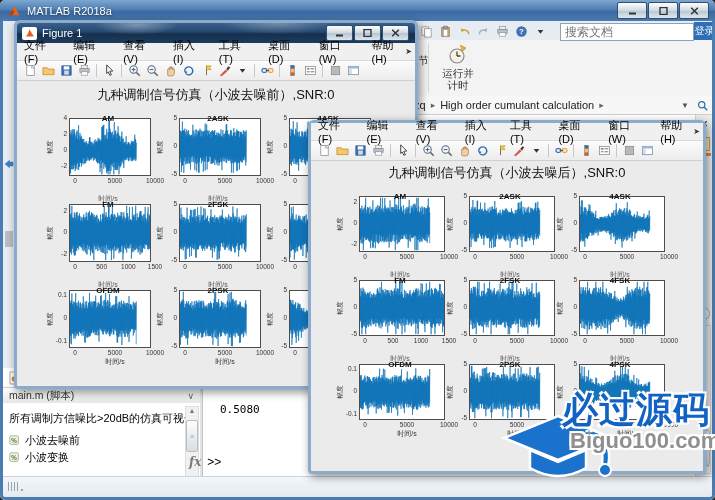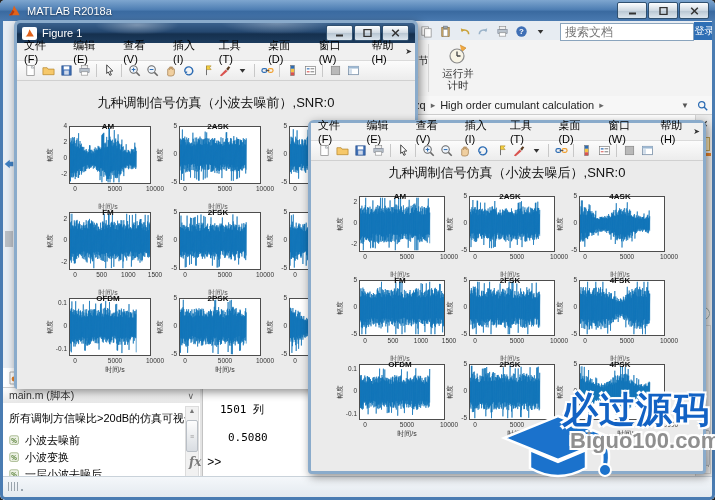--- a/index.html
+++ b/index.html
@@ -301,39 +301,30 @@
           </div>
           <div class="cf-item">
             <span class="ic">
               <svg width="11" height="11" viewBox="0 0 14 14">
                 <rect x="1" y="1" width="11" height="11" rx="2" fill="#eef2e6" stroke="#8da56e" stroke-width=".9"></rect>
                 <text x="6.5" y="9.8" font-size="8" fill="#4f7a2e" text-anchor="middle" font-weight="bold">%</text>
               </svg>
             </span>
             <span>小波变换</span>
           </div>
-          <div class="cf-item">
-            <span class="ic">
-              <svg width="11" height="11" viewBox="0 0 14 14">
-                <rect x="1" y="1" width="11" height="11" rx="2" fill="#eef2e6" stroke="#8da56e" stroke-width=".9"></rect>
-                <text x="6.5" y="9.8" font-size="8" fill="#4f7a2e" text-anchor="middle" font-weight="bold">%</text>
-              </svg>
-            </span>
-            <span>一层小波去噪后</span>
-          </div>
         </div>
     </div>
     <div class="cf-scroll">
       <span>▲</span>
       <span class="thumb">≡</span>
       <span style="margin-top:auto">▾</span>
     </div>
   </div>
 
-  <div class="cw-lines" id="cw-lines"><div class="cw-line">-1.6776   -1.6246</div><div class="cw-line">1501 列</div><div class="cw-line">0.5080</div></div>
+  <div class="cw-lines" id="cw-lines"><div class="cw-line">-1.6776   -1.6246</div><div class="cw-line">0.5080</div></div>
   <div class="cw-prompt">
     <span class="fx">fx</span>
     <span>&gt;&gt;</span>
   </div>
 
   <div class="statusbar">
     <span class="grip">
         <i></i>
         <i></i>
         <i></i>
@@ -502,21 +493,21 @@
             </svg>
           </span>
           <span class="tb-icon">
             <svg width="13" height="13" viewBox="0 0 14 14">
               <rect x="1.5" y="2.5" width="11" height="9" fill="#fff" stroke="#6f87a0" stroke-width=".8"></rect>
               <rect x="1.5" y="2.5" width="11" height="2.4" fill="#9db8d2"></rect>
               <rect x="2.3" y="5.6" width="3" height="5" fill="#cfdcea"></rect>
             </svg>
           </span>
         </div>
-        <div class="fig-content" style="height: 300px; margin-top: 8px;">
+        <div class="fig-content" style="height: 300px;">
           <div class="fig-plot-title" style="top: 5px;">九种调制信号仿真（小波去噪前）,SNR:0</div>
           <div>
             <div class="subplot" style="left: 36px; top: 26px;">
               <div class="sp-title" style="width: 98px; margin-left: 6px;"><b>AM</b></div>
               <div class="sp-body">
                 <span class="sp-ylabel">幅度</span>
                 <div class="sp-yticks" style="width: 16px; height: 56px;">
                   <span style="top: -4px;">4</span>
                   <span style="top: 12px;">2</span>
                   <span style="top: 28px;">0</span>

